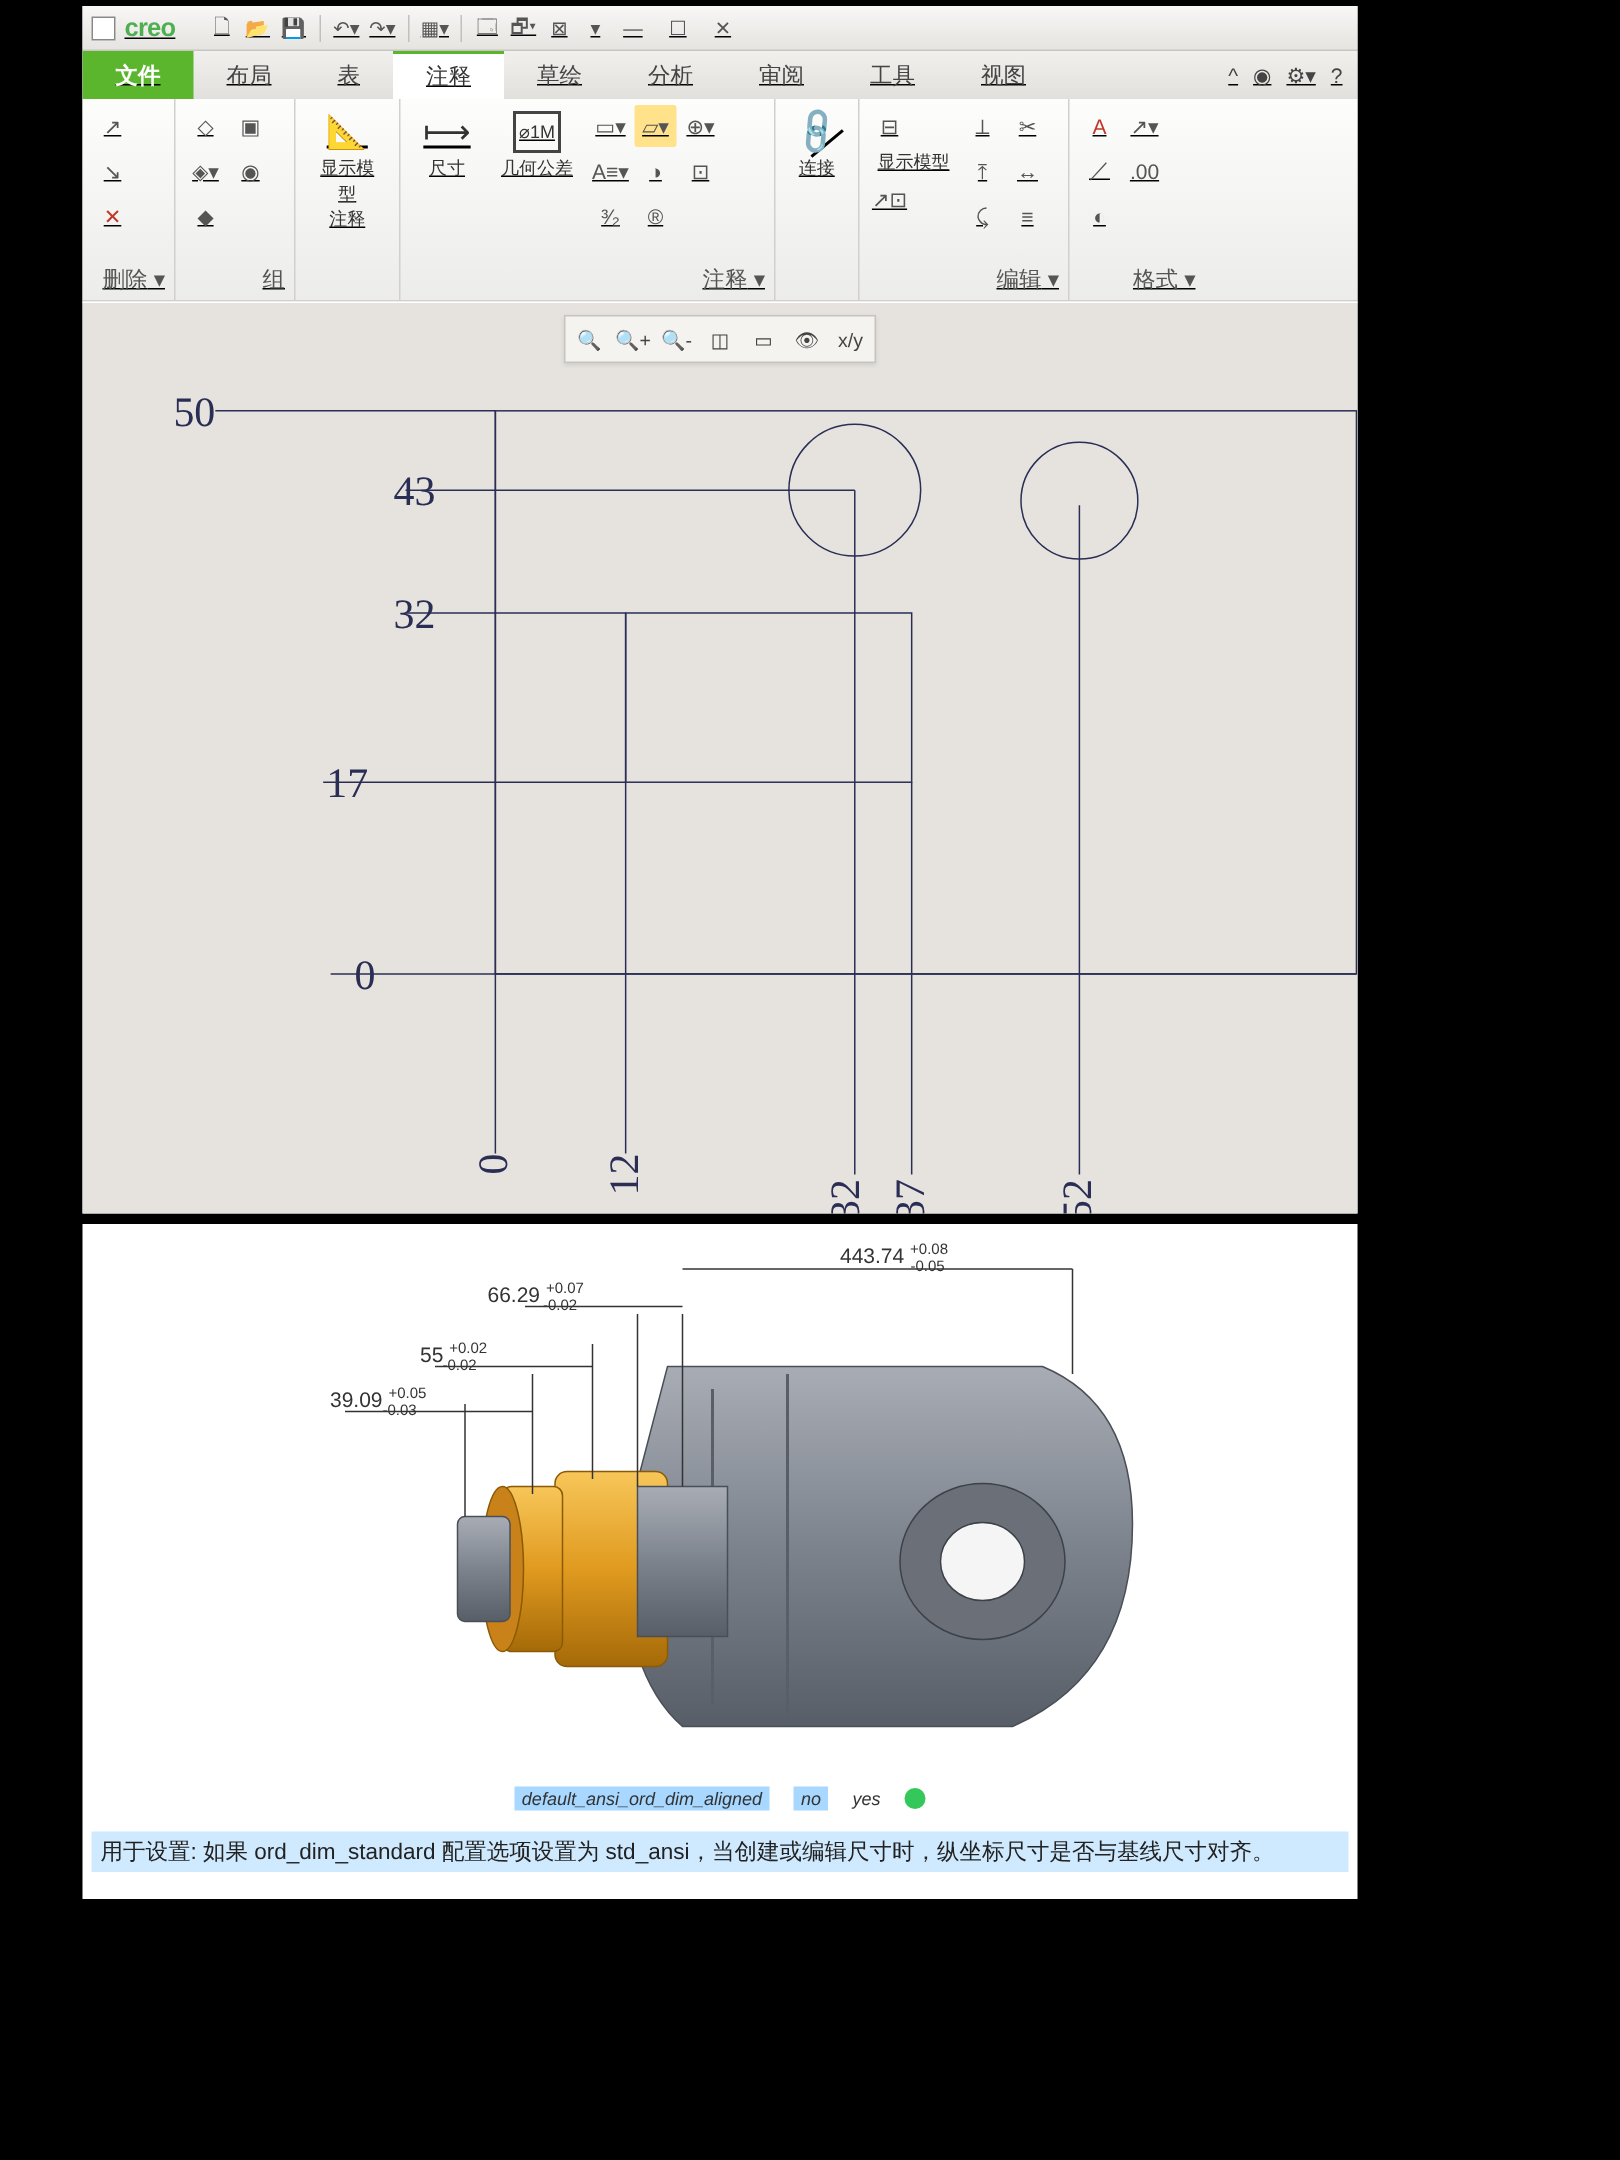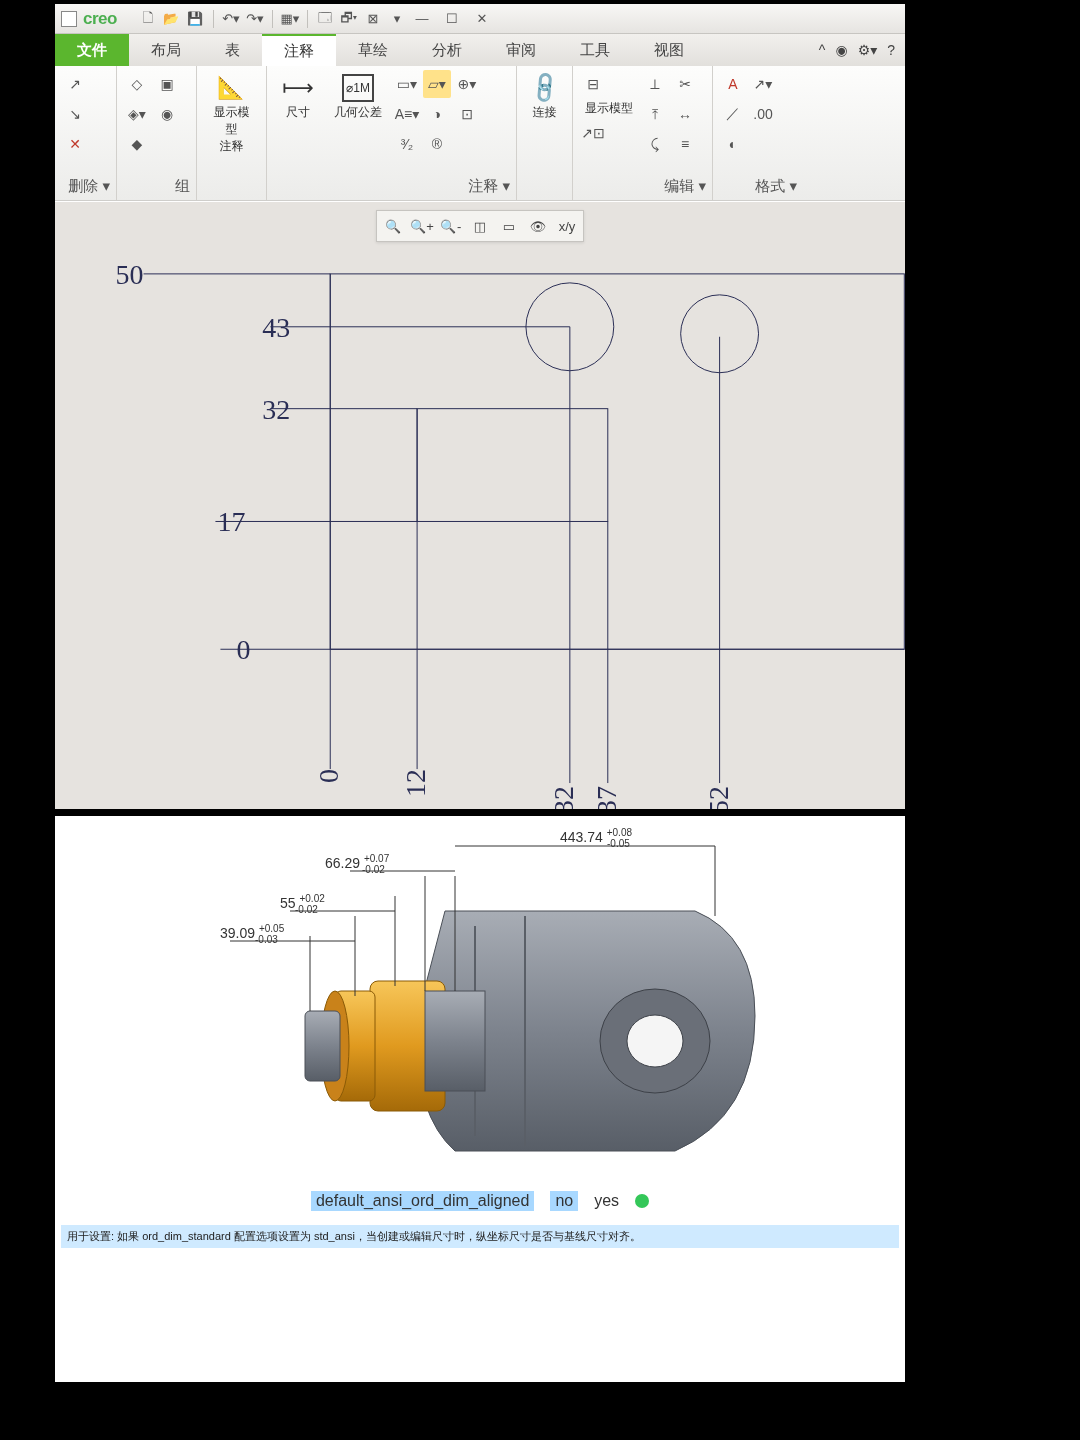--- a/index.html
+++ b/index.html
@@ -1,17 +1,17 @@
 <!DOCTYPE html>
 <html><head>
 <meta charset="utf-8">
 <style>
   * { margin: 0; padding: 0; box-sizing: border-box; }
   body { font-family: "Microsoft YaHei", Arial, sans-serif; background: #000; width: 1080px; height: 1440px; overflow: hidden; font-size: 13px; }
-  .app-window { position: absolute; left: 55px; top: 4px; width: 850px; background: #e8e6e3; }
+  .app-window { position: absolute; left: 55px; top: 4px; width: 850px; background: #e8e6e3; text-decoration: underline; }
 
   
   .title-bar { height: 30px; background: linear-gradient(#f8f7f5,#e6e4e1); display: flex; align-items: center; border-bottom: 1px solid #c7c5c1; }
   .title-bar .logo { display: flex; align-items: center; padding: 0 6px; }
   .title-bar .logo-icon { width: 16px; height: 16px; background: #fff; border: 1px solid #888; margin-right: 6px; }
   .title-bar .logo-text { color: #4caf50; font-weight: bold; font-size: 17px; letter-spacing: -0.5px; }
   .qat { display: flex; align-items: center; gap: 2px; margin-left: 14px; }
   .qat .qbtn { width: 22px; height: 22px; display: flex; align-items: center; justify-content: center; color: #555; font-size: 13px; cursor: pointer; }
   .qat .sep { width: 1px; height: 18px; background: #c2c0bc; margin: 0 4px; }
   .title-text { flex: 1; text-align: center; color: #555; font-size: 14px; }
@@ -38,32 +38,32 @@
 
   
   .canvas-wrap { background: #e6e3df; border-top: 1px solid #fff; position: relative; height: 608px; }
   .view-toolbar { position: absolute; top: 8px; left: 50%; transform: translateX(-50%); background: #f4f3f0; border: 1px solid #c6c4c0; display: flex; padding: 2px; gap: 1px; box-shadow: 0 1px 3px rgba(0,0,0,0.1); }
   .view-toolbar .vbtn { width: 28px; height: 26px; display: flex; align-items: center; justify-content: center; cursor: pointer; color: #444; }
   svg.drawing { position: absolute; inset: 0; width: 100%; height: 100%; }
   .dim-text { font-family: "Times New Roman", serif; font-size: 28px; fill: #2a2e55; }
   .dim-text-v { font-family: "Times New Roman", serif; font-size: 28px; fill: #2a2e55; }
 
   
-  .bottom-panel { background: #fff; position: absolute; left: 55px; top: 816px; width: 850px; height: 566px; }
+  .bottom-panel { background: #fff; position: absolute; left: 55px; top: 816px; width: 850px; height: 450px; }
   .model-area { position: relative; height: 365px; }
   .model-svg { position: absolute; inset: 0; width: 100%; height: 100%; }
   .anno { font-family: Arial; font-size: 14px; fill: #333; }
   .anno-sup { font-size: 10px; }
 
-  .config-row { display: flex; justify-content: center; align-items: center; gap: 16px; padding: 10px 0; font-size: 16px; }
+  .config-row { display: flex; justify-content: center; align-items: center; gap: 16px; padding: 10px 0; font-size: 12px; font-style: italic; }
   .config-row .opt { color: #333; }
   .config-row .sel { background: #a8d8ff; padding: 1px 5px; }
   .dot-green { width: 14px; height: 14px; background: #34c759; border-radius: 50%; display: inline-block; }
 
-  .desc-row { margin: 4px 6px; padding: 4px 6px; background: #cfeaff; color: #222; font-size: 11px; text-align: left; }
+  .desc-row { margin: 4px 6px; padding: 4px 6px; background: #cfeaff; color: #222; font-size: 15px; text-align: left; }
   .ic-x::before { content: "✕"; color: #c0392b; }
   .ic-chain { transform: rotate(-40deg); font-size: 18px; }
 </style>
 </head>
 <body>
 
 <div class="app-window">
 
   <div class="title-bar">
     <div class="logo">

